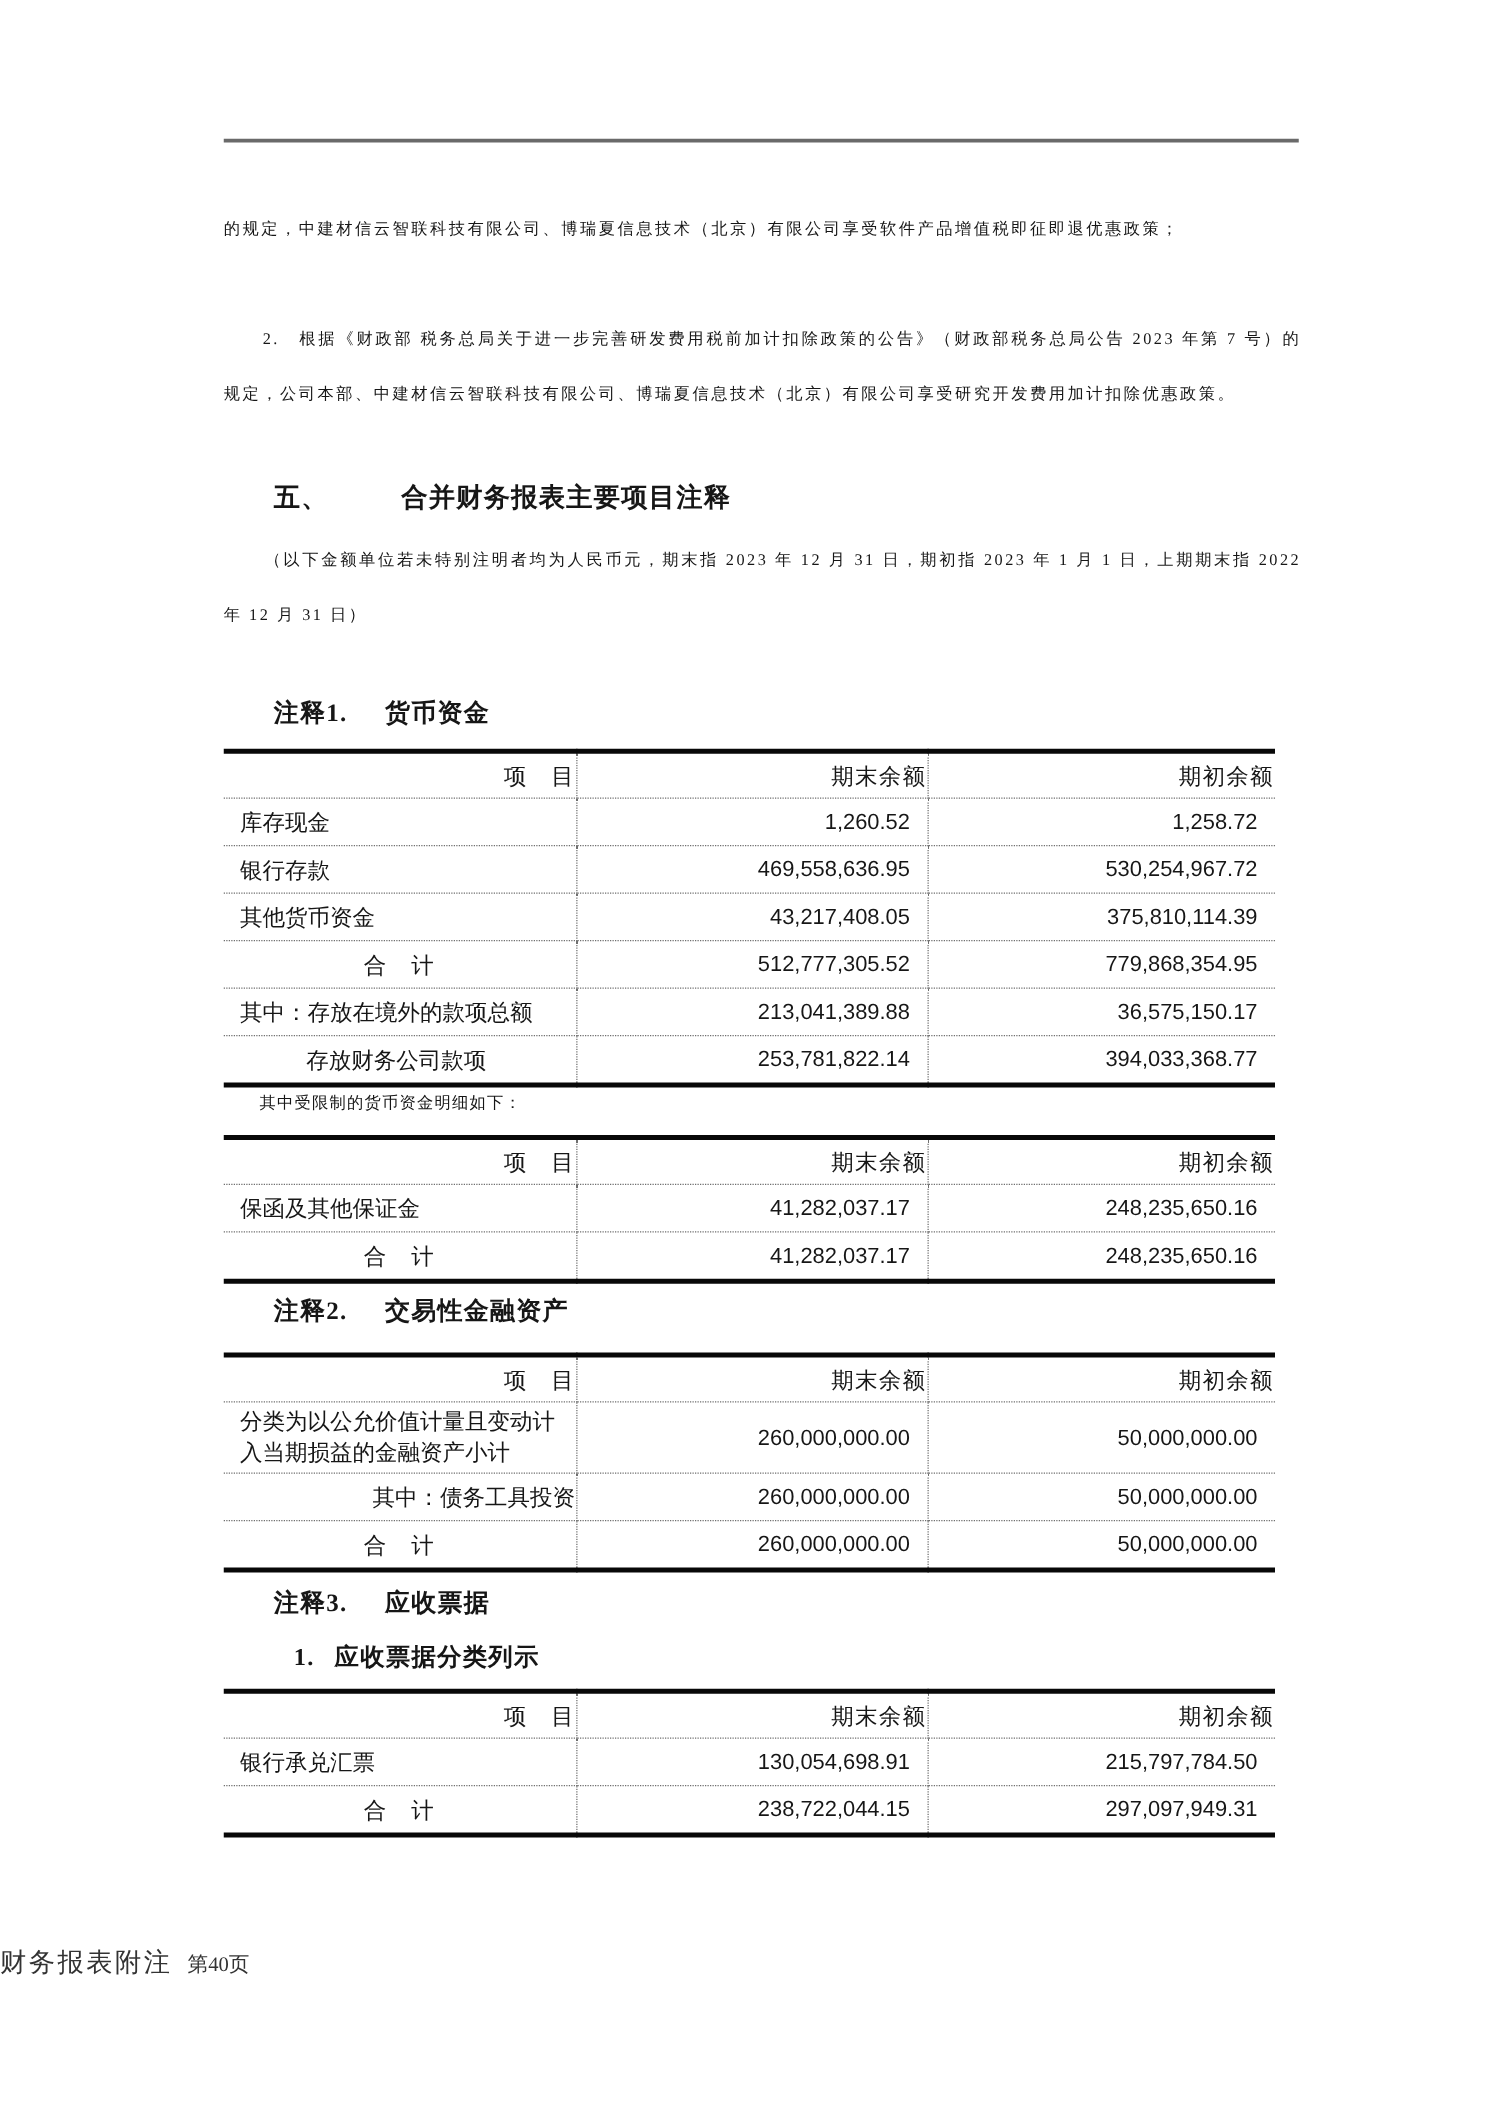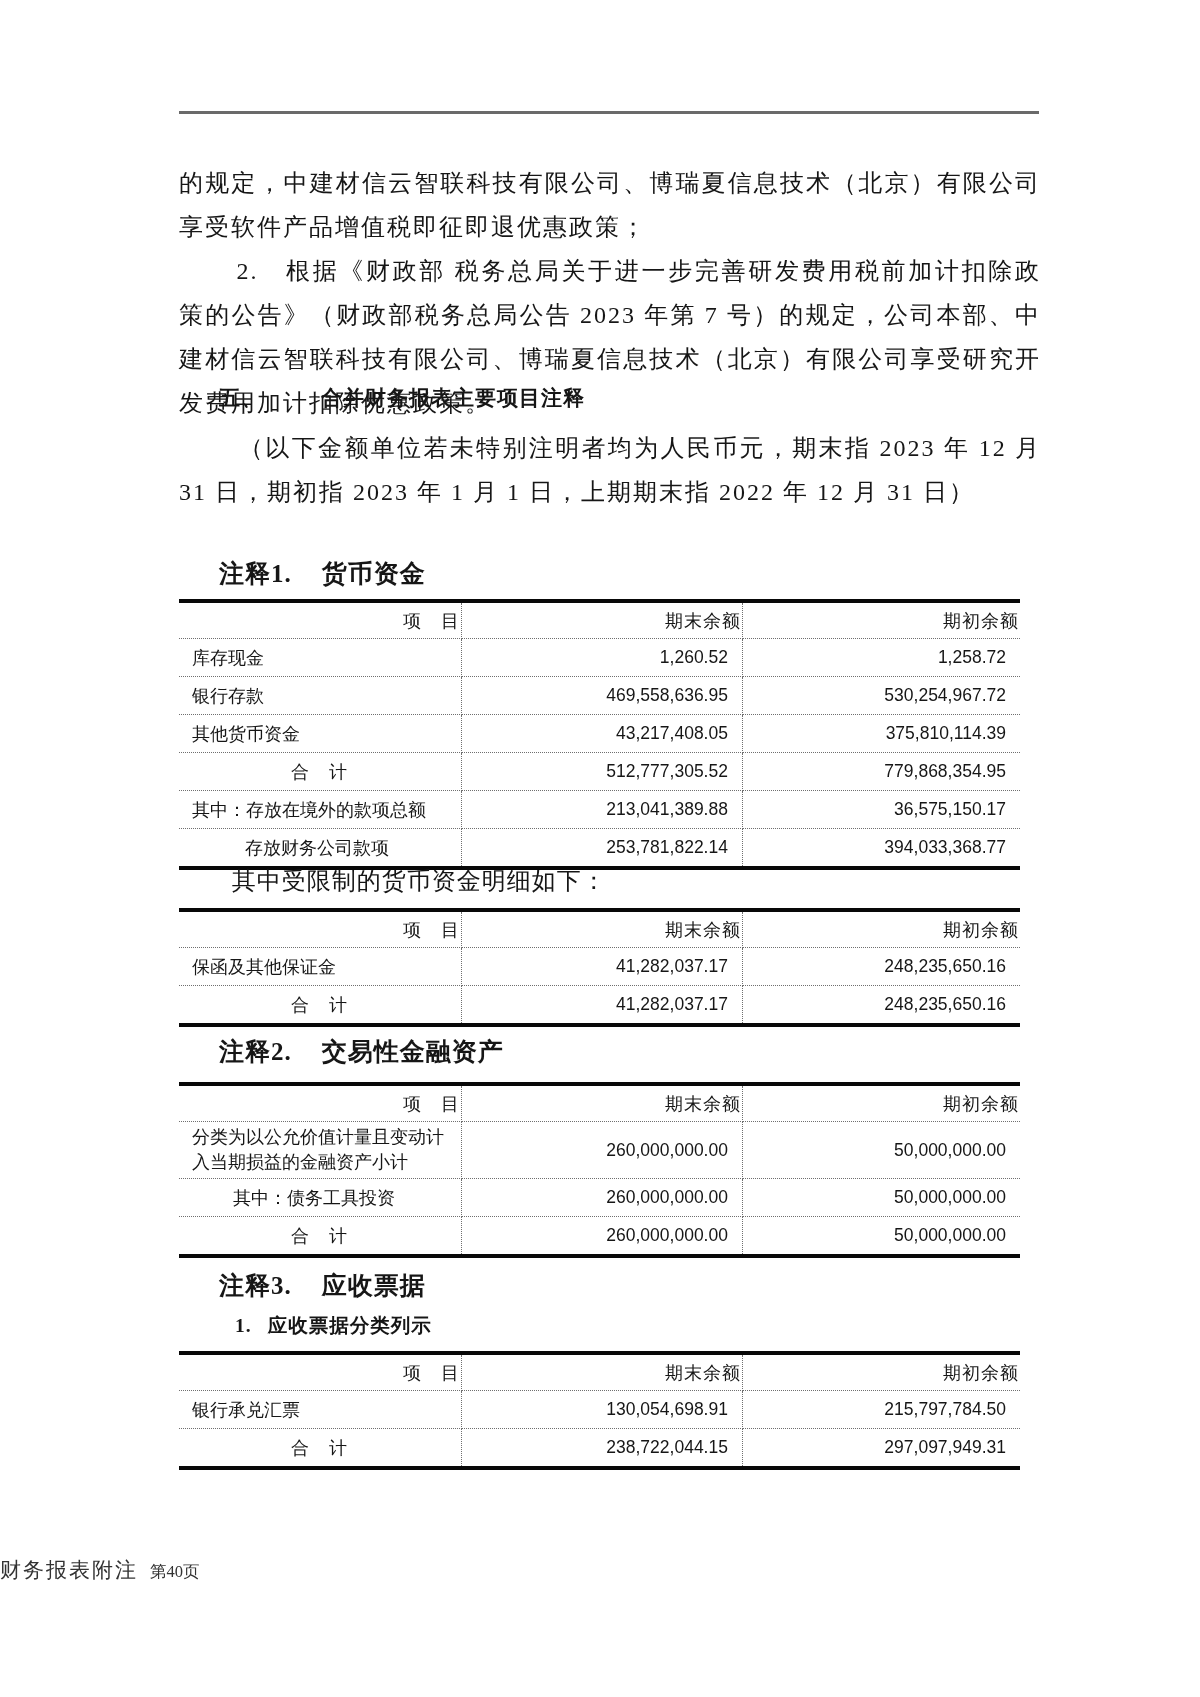--- a/index.html
+++ b/index.html
@@ -4,34 +4,34 @@
 <style>
   html,body{margin:0;padding:0;}
   body{
     width:1200px;height:1697px;position:relative;
     background:#ffffff;color:#161616;
     font-family:"Liberation Serif","DejaVu Serif",serif;
   }
   .abs{position:absolute;}
   #header-rule{top:111px;left:179px;width:860px;height:3px;background:#6a6a6a;}
   .para{
-    left:179px;width:862px;font-size:24px;line-height:44px;
+    left:179px;width:862px;font-size:13px;line-height:44px;
     letter-spacing:2px;text-align:justify;margin:0;
   }
   #para-1{top:161px;}
   #para-2{top:249px;text-indent:2.4em;}
   #scope-para{top:426px;text-indent:2.5em;}
   #restricted-para{top:861px;text-indent:2.2em;letter-spacing:1px;font-family:Liberation Mono, monospace;}
   .sec-heading{
     left:179px;width:862px;font-weight:bold;font-size:20.5px;
     padding-left:40px;margin:0;letter-spacing:1px;
   }
   #section5-heading{top:384px;font-size:21px;}
   #section5-heading .hnum{margin-right:58px;}
-  .note-heading{top:0;font-size:25px;}
+  .note-heading{top:0;font-size:20px;}
   #note1-heading{top:557px;}
   #note2-heading{top:1035px;}
   #note3-heading{top:1269px;}
   .note-heading .hnum{margin-right:30px;}
   #note3-sub1-heading{top:1312px;font-size:19.5px;padding-left:56px;}
   #note3-sub1-heading .hnum{margin-right:16px;}
   table.ftable{
     left:179px;width:841px;border-collapse:collapse;table-layout:fixed;
     border-top:4px solid #080808;border-bottom:4px solid #080808;
     font-size:18px;
@@ -46,21 +46,21 @@
   .ftable th{
     font-weight:normal;text-align:right;height:33px;
     border-bottom:1px dotted #6f6f6f;letter-spacing:1px;
   }
   .ftable td{height:35px;border-bottom:1px dotted #6f6f6f;}
   .ftable tbody tr:last-child td{border-bottom:none;}
   .ftable th:nth-child(1),.ftable td:nth-child(1),
   .ftable th:nth-child(2),.ftable td:nth-child(2){border-right:1px dotted #6f6f6f;}
   .ftable td.item{text-align:left;padding-left:13px;}
   .ftable td.item.center{text-align:center;padding-left:0;letter-spacing:1px;}
-  .ftable td.item.ind1{padding-left:54px;}
+  .ftable td.item.ind1{padding-left:54px;text-align:right;}
   .ftable td.item.ind2{padding-left:66px;}
   .ftable td.item.wrap2{line-height:25px;padding-top:3px;padding-bottom:3px;}
   .ftable td.num{
     text-align:right;padding-right:14px;
     font-family:"Liberation Sans","DejaVu Sans",sans-serif;font-size:17.5px;
   }
   #page-footer{top:1556px;left:0;width:1200px;color:#333;}
   #page-footer .ftitle{font-size:21px;letter-spacing:2px;}
   #page-footer .fpage{font-size:16.5px;margin-left:12px;}
 </style>

